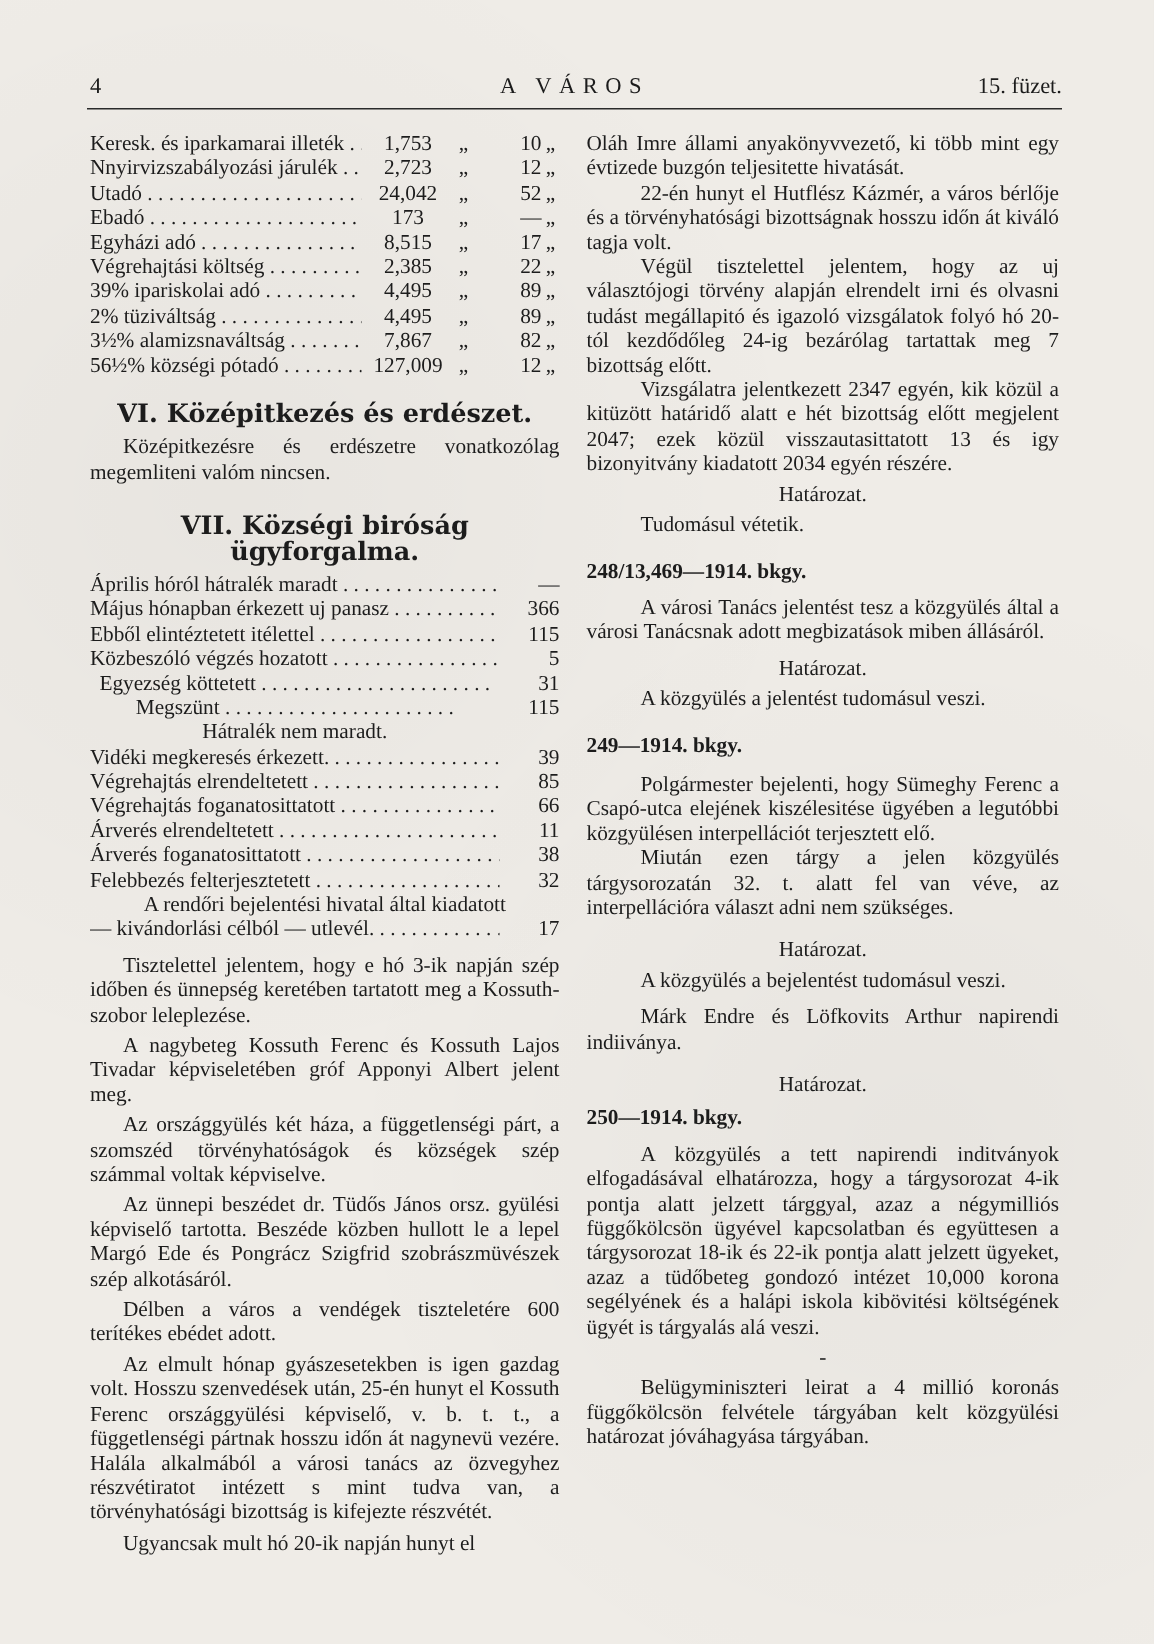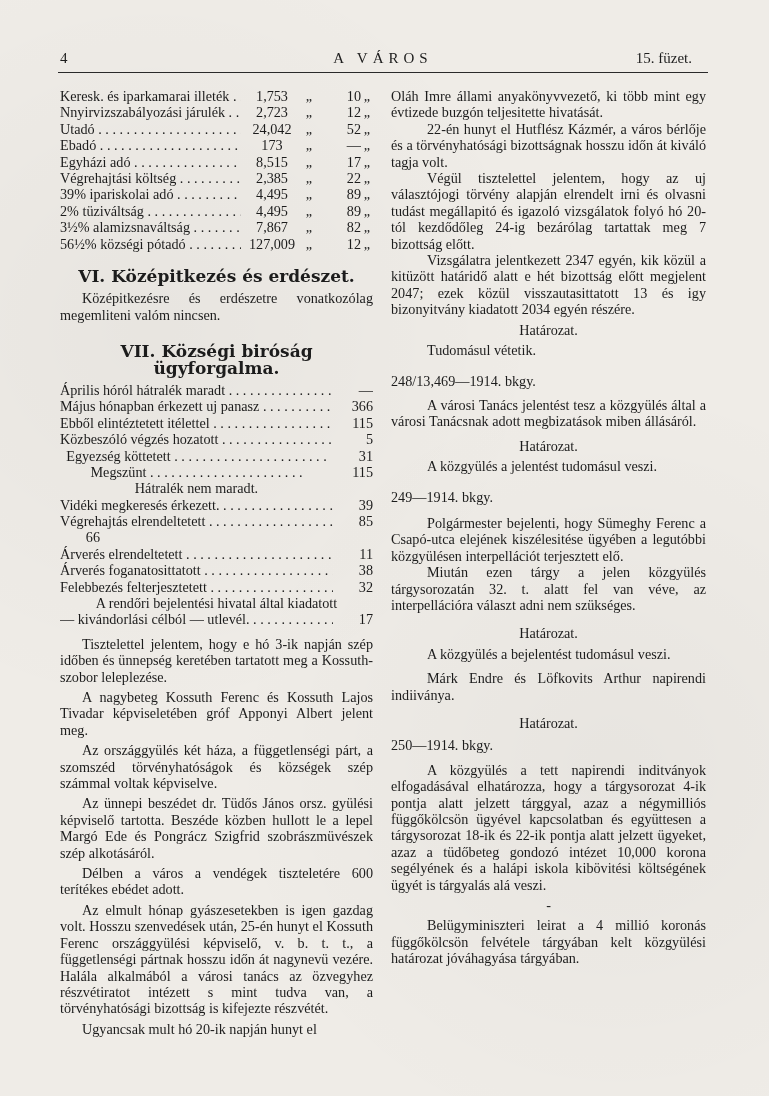--- a/index.html
+++ b/index.html
@@ -16,21 +16,21 @@
       radial-gradient(circle at 20% 30%, rgba(0,0,0,0.03) 0, transparent 40%),
       radial-gradient(circle at 80% 70%, rgba(0,0,0,0.03) 0, transparent 40%),
       #efece7;
   }
   .running-head {
     position: absolute; top: 50px; left: 58px; width: 650px; height: 20px;
     font-family: "Liberation Serif", serif; font-size: 15px;
   }
   .running-head .pg { position: absolute; left: 2px; top: 0; }
   .running-head .title { position: absolute; left: 0; right: 0; text-align: center; top: 0; letter-spacing: 5px; }
-  .running-head .issue { position: absolute; right: 16px; top: 0; }
+  .running-head .issue { position: absolute; right: 0; top: 0; }
   .rule { position: absolute; top: 72px; left: 58px; width: 650px; height: 0; border-top: 1.5px solid #2a2a2a; }
 
   .col { position: absolute; top: 88px; font-family: "Liberation Serif", serif; font-size: 14.2px; line-height: 16.4px; }
   .left-col { left: 60px; width: 313px; }
   .right-col { left: 391px; width: 315px; }
 
   .row { display: flex; white-space: nowrap; height: 16.4px; }
   .row .lbl { flex: 1; overflow: hidden; text-align: center; }
   .row .lbl::after { content: " .  .  .  .  .  .  .  .  .  .  .  .  .  .  .  .  .  .  .  .  .  ."; }
   .row .amt { width: 62px; text-align: center; }
@@ -41,21 +41,21 @@
   .row .val { width: 40px; text-align: right; }
 
   .heading { text-align: center; font-weight: bold; font-family: "DejaVu Serif", serif; font-size: 17px; margin: 16px 0 6px 0; }
   p { margin: 0; text-align: justify; text-indent: 22px; }
   p.noindent { text-indent: 0; }
   p.deep { text-indent: 36px; }
   .gap4 { height: 4px; }
   .gap8 { height: 8px; }
   .gap12 { height: 12px; }
   .center { text-align: center; text-indent: 0; }
-  .ref { text-indent: 0; margin-top: 8px; margin-bottom: 8px; }
+  .ref { text-indent: 0; margin-top: 8px; margin-bottom: 8px; font-weight: bold; }
 </style>
 </head>
 <body>
 
 <div class="page">
 
   <div class="running-head">
     <span class="pg">4</span>
     <span class="title">A VÁROS</span>
     <span class="issue">15. füzet.</span>
@@ -172,20 +172,21 @@
         </div>
       <div class="row">
           <span class="lbl">Vidéki megkeresés érkezett.</span>
           <span class="val">39</span>
         </div>
       <div class="row">
           <span class="lbl">Végrehajtás elrendeltetett</span>
           <span class="val">85</span>
         </div>
       <div class="row">
+          <span class="lbl">Végrehajtás foganatosittatott</span>
           <span class="val">66</span>
         </div>
       <div class="row">
           <span class="lbl">Árverés elrendeltetett</span>
           <span class="val">11</span>
         </div>
       <div class="row">
           <span class="lbl">Árverés foganatosittatott</span>
           <span class="val">38</span>
         </div>

